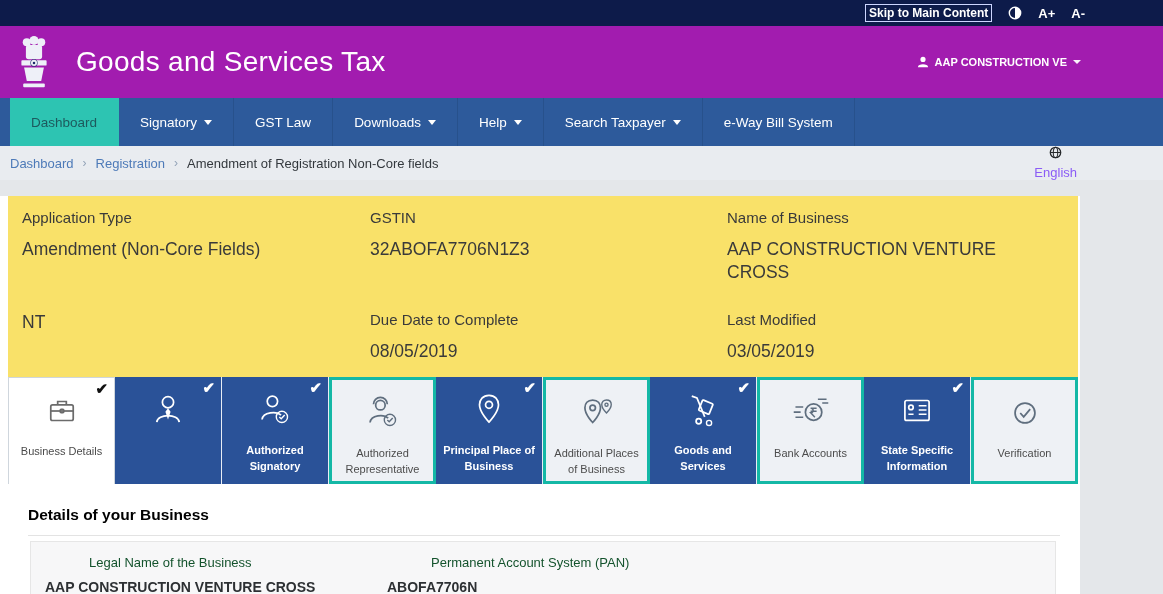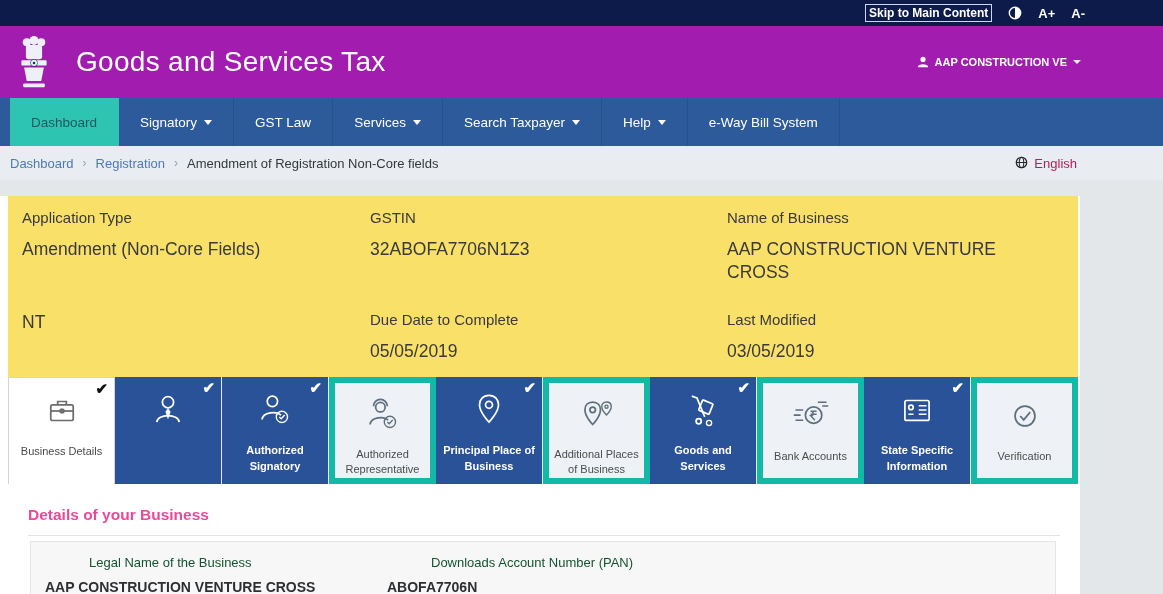--- a/index.html
+++ b/index.html
@@ -29,22 +29,22 @@
   .nav-item { display:flex; align-items:center; gap:7px; padding:0 21px; color:#fff;
               font-size:13.5px; cursor:pointer; border-right:1px solid #27518c; white-space:nowrap; }
   .nav-item.active { background:#2dc4b2; color:#1d5a5e; border-right-color:#2dc4b2; }
 
   
   .breadcrumb-bar { height:34px; background:#e9ecf0; display:flex; align-items:center;
                     padding:0 10px; font-size:13px; color:#3b4046; }
   .crumb-link { color:#4d7ab8; cursor:pointer; }
   .crumb-sep { color:#93a3b8; margin:0 9px; font-size:12px; }
   .crumb-current { color:#33383d; }
-  .lang-select { margin-left:auto; padding-right:76px; display:flex; gap:6px;
-                 color:#be185d; cursor:pointer; }
+  .lang-select { margin-left:auto; padding-right:76px; display:flex; align-items:center; gap:6px;
+                 color:#8b5cf6; cursor:pointer;flex-direction:column; }
 
   
   .content { width:1080px; background:#fff; height:414px; position:relative; }
 
   
   .summary { background:#f9e169; margin:16px 2px 0 8px; width:1070px; height:181px;
              padding:13px 0 0 14px; display:grid; grid-template-columns:348px 357px 1fr;
              grid-auto-rows:min-content; row-gap:27px; color:#3a3a3a; }
   .sum-label { font-size:15px; margin-bottom:12px; }
   .sum-value { font-size:17.5px; line-height:1.32; padding-right:40px; }
@@ -52,28 +52,28 @@
   
   .tabs { display:flex; margin-left:8px; width:1070px; }
   .tab { width:107px; height:107px; position:relative; display:flex; flex-direction:column;
          align-items:center; padding-top:12px; text-align:center; cursor:pointer; }
   .tab .ticon { height:42px; display:flex; align-items:center; justify-content:center; }
   .tab .tlabel { font-size:11px; line-height:1.42; padding:0 3px; margin-top:12px; }
   .tab.state-done { background:#2a5298; color:#e9eef7; border-right:1px solid #e8edf5; }
   .tab.state-done .tlabel { font-weight:700; color:#fff; }
   .tab.state-active { background:#fff; border:1px solid #cfd6dd; border-bottom:none; color:#5a5a5a; }
   .tab.state-active .tlabel { color:#4a4a4a; }
-  .tab.state-todo { background:#eef1f5; border:6px solid #14b8a6; color:#5f6e7e; }
+  .tab.state-todo { background:#eef1f5; border:3px solid #14b8a6; color:#5f6e7e; }
   .tab.state-todo .tlabel { color:#4c4c4c; }
   .check { position:absolute; top:2px; right:6px; font-size:15px; font-weight:700; }
   .state-done .check { color:#fff; }
   .state-active .check { color:#111; }
 
   
-  .section-title { color:#ec4899; font-weight:700; font-size:15.5px;
+  .section-title { color:#000000; font-weight:700; font-size:15.5px;
                    margin:22px 20px 0 28px; padding-bottom:11px; border-bottom:1px solid #e3e3e3; }
   .form-panel { background:#f7f7f8; border:1px solid #e6e6e6; margin:5px 24px 0 30px;
                 padding:13px 0 40px 14px; display:flex; }
   .field { width:342px; }
   .field-label { font-size:13px; color:#14532d; margin-bottom:9px;margin-left:44px; }
   .field-value { font-size:14px; font-weight:700; color:#2d3033; }
 
   svg { display:block; }
 </style>
 </head>
@@ -122,29 +122,29 @@
     <span>Dashboard</span>
   </div>
   <div class="nav-item">
     <span>Signatory</span>
     <span class="caret"></span>
   </div>
   <div class="nav-item">
     <span>GST Law</span>
   </div>
   <div class="nav-item">
-    <span>Services</span>
+    <span>Downloads</span>
+    <span class="caret"></span>
+  </div>
+  <div class="nav-item">
+    <span>Help</span>
     <span class="caret"></span>
   </div>
   <div class="nav-item">
     <span>Search Taxpayer</span>
-    <span class="caret"></span>
-  </div>
-  <div class="nav-item">
-    <span>Help</span>
     <span class="caret"></span>
   </div>
   <div class="nav-item">
     <span>e-Way Bill System</span>
   </div>
 </div>
 
 <div class="breadcrumb-bar">
   <span class="crumb-link">Dashboard</span>
   <span class="crumb-sep">›</span>
@@ -174,21 +174,21 @@
     </div>
     <div>
       <div class="sum-label">Name of Business</div>
       <div class="sum-value">AAP CONSTRUCTION VENTURE CROSS</div>
     </div>
     <div>
       <div class="sum-value">NT</div>
     </div>
     <div>
       <div class="sum-label">Due Date to Complete</div>
-      <div class="sum-value">05/05/2019</div>
+      <div class="sum-value">08/05/2019</div>
     </div>
     <div>
       <div class="sum-label">Last Modified</div>
       <div class="sum-value">03/05/2019</div>
     </div>
   </div>
 
   <div class="tabs">
 
     <div class="tab state-active">
@@ -313,18 +313,18 @@
   </div>
 
   <div class="section-title">Details of your Business</div>
 
   <div class="form-panel">
     <div class="field">
       <div class="field-label">Legal Name of the Business</div>
       <div class="field-value">AAP CONSTRUCTION VENTURE CROSS</div>
     </div>
     <div class="field">
-      <div class="field-label">Downloads Account Number (PAN)</div>
+      <div class="field-label">Permanent Account System (PAN)</div>
       <div class="field-value">ABOFA7706N</div>
     </div>
   </div>
 
 </div>
 
 </body></html>

